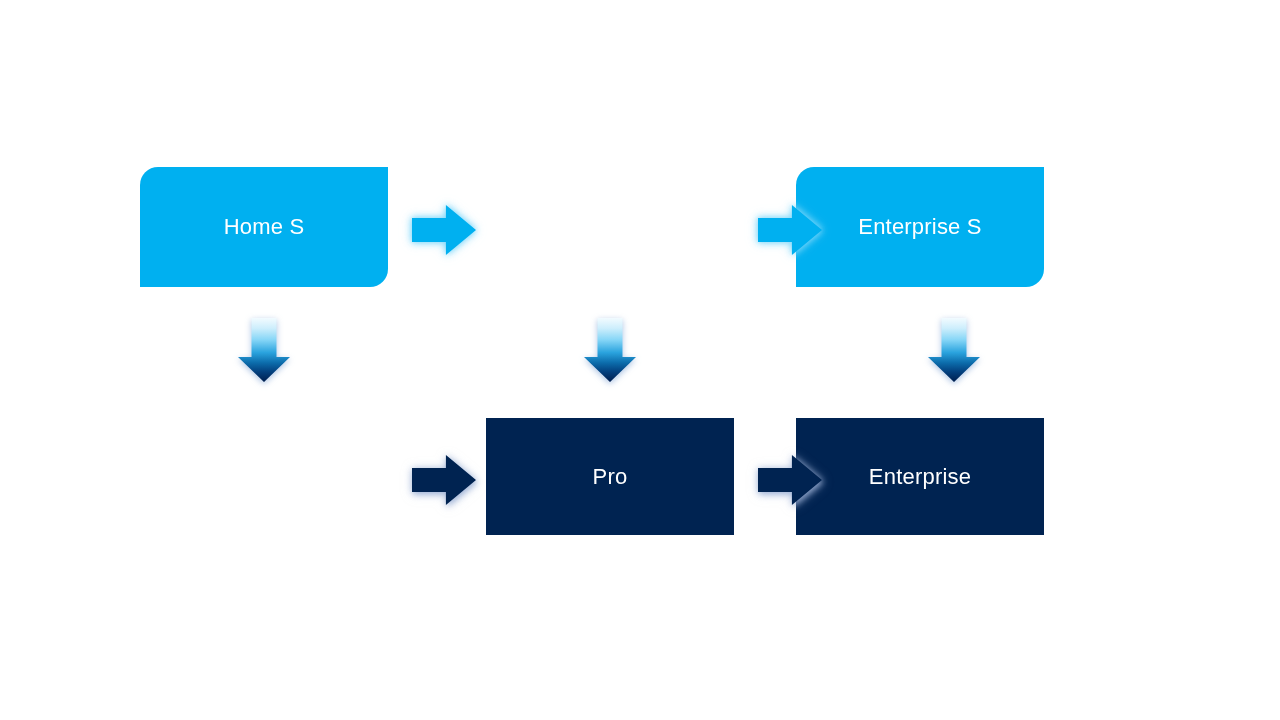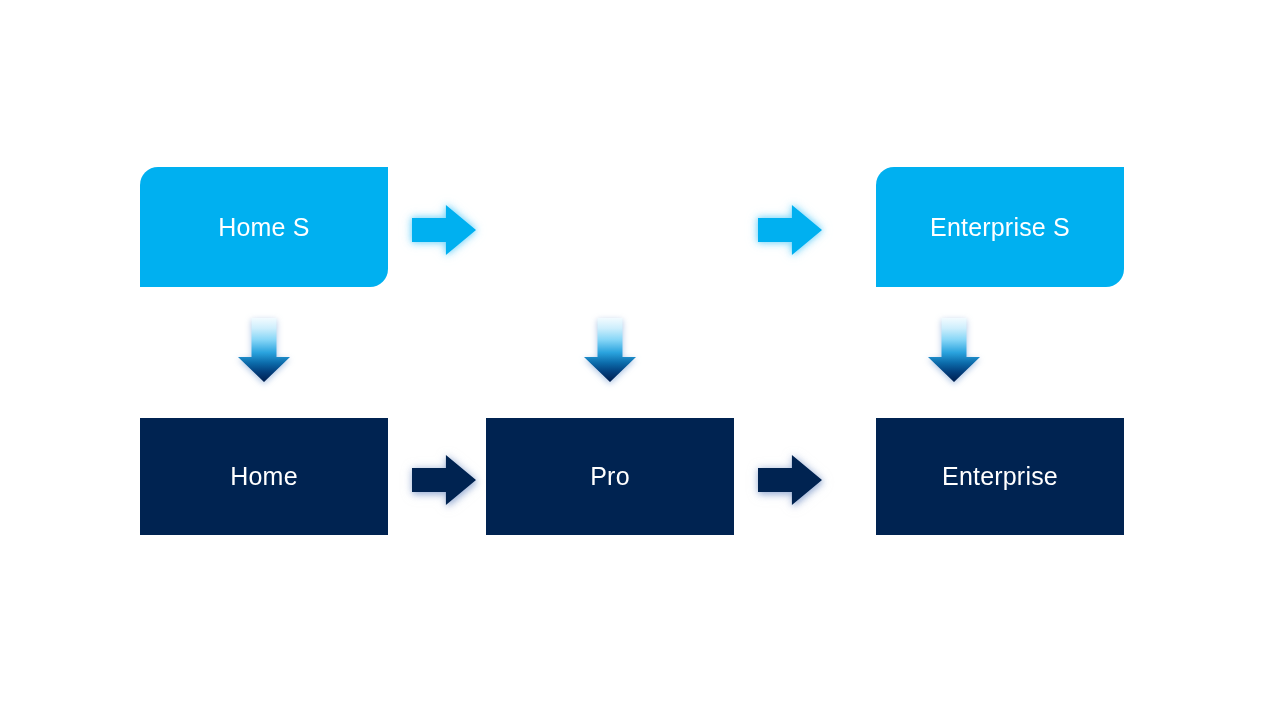--- a/index.html
+++ b/index.html
@@ -16,40 +16,40 @@
     width: 1280px;
     height: 720px;
     background: var(--background, #ffffff);
   }
   .node {
     position: absolute;
     display: flex;
     align-items: center;
     justify-content: center;
     color: var(--text, #ffffff);
-    font-size: 25px;
+    font-size: 22px;
     letter-spacing: 0.2px;
   }
   .node span { text-align: center; }
   .top-node {
     width: 248px;
     height: 120px;
     top: 167px;
     background: var(--primary, #00B0F0);
     border-radius: 18px 0 18px 0;
   }
   .bottom-node {
     width: 248px;
     height: 117px;
     top: 418px;
     background: var(--dark, #002351);
   }
   .col-1 { left: 140px; }
   .col-2 { left: 486px; }
-  .col-3 { left: 876px; justify-content: center; }
+  .col-3 { left: 796px; justify-content: center; }
 
   
   .arrow-glow { position: absolute; }
   .glow-light { filter: drop-shadow(0 0 3px rgba(120,213,250,0.95)) drop-shadow(0 0 4px rgba(140,220,250,0.65)); }
   .glow-dark  { filter: drop-shadow(1px 2px 3px rgba(150,172,210,0.85)) drop-shadow(0 0 4px rgba(165,185,218,0.55)); }
   .glow-down  { filter: drop-shadow(0 2px 3px rgba(150,180,220,0.8)); }
 
   .arrow-right-shape {
     width: 64px;
     height: 50px;
@@ -102,23 +102,20 @@
   <div class="arrow-glow glow-down down-1">
     <div class="arrow-down-shape"></div>
   </div>
   <div class="arrow-glow glow-down down-2">
     <div class="arrow-down-shape"></div>
   </div>
   <div class="arrow-glow glow-down down-3">
     <div class="arrow-down-shape"></div>
   </div>
 
-  <div class="node bottom-node col-1">
-    <span>Home</span>
-  </div>
   <div class="node bottom-node col-3">
     <span>Enterprise</span>
   </div>
   <div class="node bottom-node col-2">
     <span>Pro</span>
   </div>
 
   <div class="arrow-glow glow-dark row-bottom-arrows gap-1">
     <div class="arrow-right-shape fill-dark"></div>
   </div>

